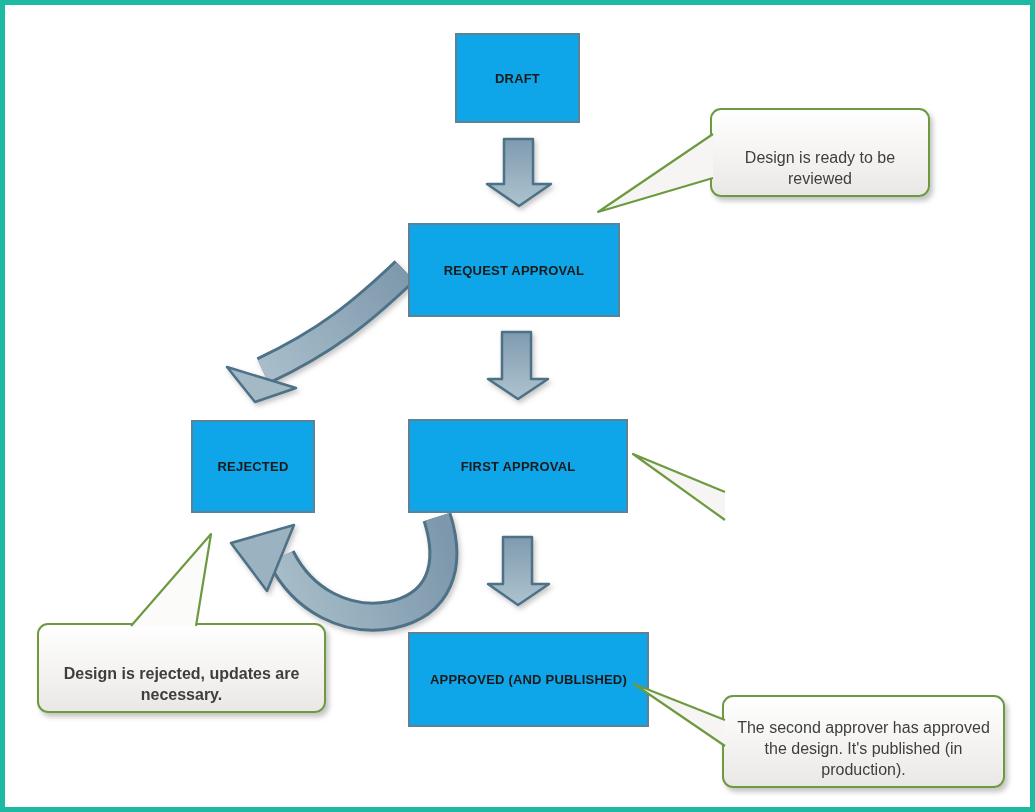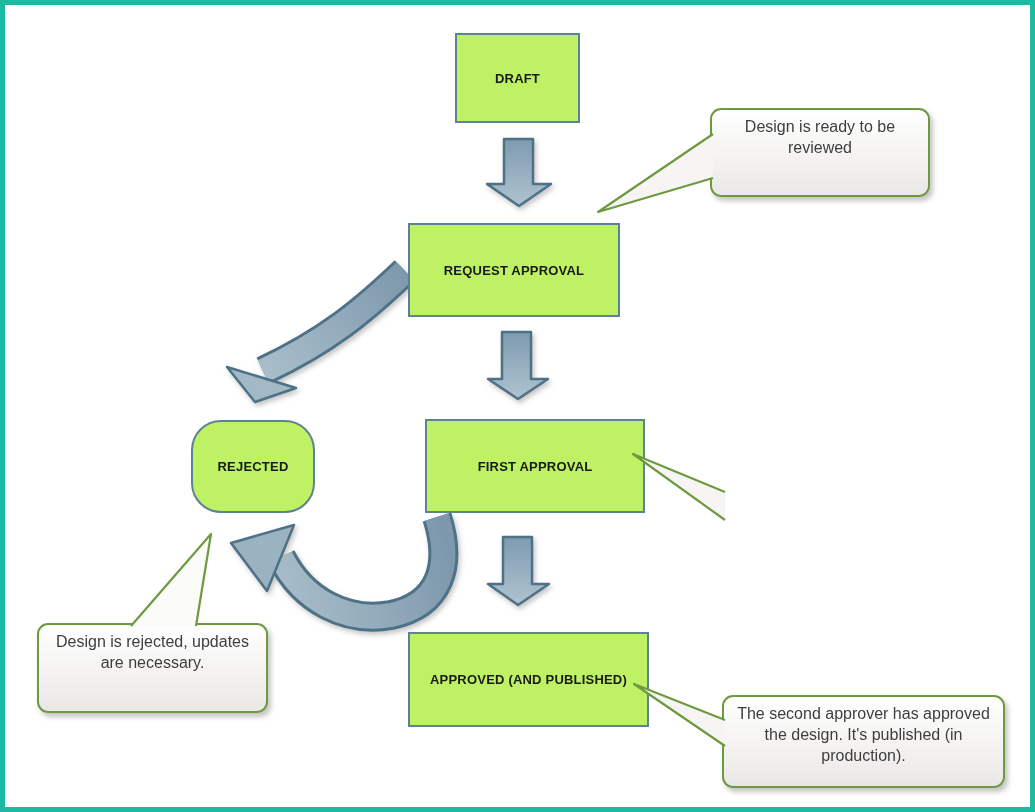--- a/index.html
+++ b/index.html
@@ -18,36 +18,36 @@
     width:1035px;height:812px;
     background:var(--canvas-bg,#fff);
     border:5px solid var(--frame-teal,#1eb9a1);
     overflow:hidden;
   }
   .layer{position:absolute;left:0;top:0;width:1035px;height:812px;pointer-events:none;}
   .layer.arrows{z-index:1;}
   .layer.tails{z-index:3;}
   .node{
     position:absolute;z-index:2;
-    background:#bef264;
+    background:#0ea5e9;
     border:2px solid var(--node-border,#5d8195);
     display:flex;align-items:center;justify-content:center;
     text-align:center;
   }
   .node span{
     font-size:13px;font-weight:bold;color:var(--node-text,#1a1a1a);
     letter-spacing:.2px;
   }
   .callout{
     position:absolute;z-index:2;
     background:linear-gradient(180deg,#ffffff 0%,#f4f3f1 55%,#eae8e6 100%);
     border:2px solid var(--callout-border,#6d9a41);
     border-radius:11px;
     box-shadow:3px 4px 5px rgba(90,90,90,.35);
-    display:flex;align-items:flex-start;justify-content:center;
+    display:flex;align-items:flex-end;justify-content:center;
     text-align:center;
     padding:6px 13px;
   }
   .callout span{
     font-size:16px;line-height:1.32;color:var(--callout-text,#3f3e3e);
   }
   .block-arrow{fill:url(#agrad);stroke:var(--arrow-stroke,#4e7187);stroke-width:2.5;stroke-linejoin:round;}
   .band-border{fill:none;stroke:var(--arrow-stroke,#4e7187);stroke-width:30;}
   .band-fill1{fill:none;stroke:url(#cgrad1);stroke-width:24;}
   .band-fill2{fill:none;stroke:url(#cgrad2);stroke-width:24;}
@@ -96,34 +96,34 @@
       </g>
     </g>
   </svg>
 
   <div class="node" style="left:450px;top:28px;width:125px;height:90px;">
     <span>DRAFT</span>
   </div>
   <div class="node" style="left:403px;top:218px;width:212px;height:94px;">
     <span>REQUEST APPROVAL</span>
   </div>
-  <div class="node" style="left:186px;top:415px;width:124px;height:93px;border-radius:30px;">
+  <div class="node" style="left:186px;top:415px;width:124px;height:93px;">
     <span>REJECTED</span>
   </div>
-  <div class="node" style="left:420px;top:414px;width:220px;height:94px;">
+  <div class="node" style="left:403px;top:414px;width:220px;height:94px;">
     <span>FIRST APPROVAL</span>
   </div>
   <div class="node" style="left:403px;top:627px;width:241px;height:95px;">
     <span>APPROVED (AND PUBLISHED)</span>
   </div>
 
   <div class="callout" style="left:705px;top:103px;width:220px;height:89px;">
     <span>Design is ready to be reviewed</span>
   </div>
-  <div class="callout" style="left:32px;top:618px;width:231px;height:90px;">
+  <div class="callout" style="left:32px;top:618px;width:289px;height:90px;font-weight:bold;">
     <span>Design is rejected, updates are necessary.</span>
   </div>
   <div class="callout" style="left:717px;top:690px;width:283px;height:93px;">
     <span>The second approver has approved the design. It's published (in production).</span>
   </div>
 
   <svg class="layer tails" viewBox="0 0 1035 812">
     <path class="tail" fill="#f6f5f3" d="M 708,129 L 593,207 L 708,173"></path>
     <path class="tail" fill="#f6f5f3" d="M 720,487 L 628,449 L 720,515"></path>
     <path class="tail" fill="#fbfbfa" d="M 126,621 L 206,529 L 191,621"></path>

